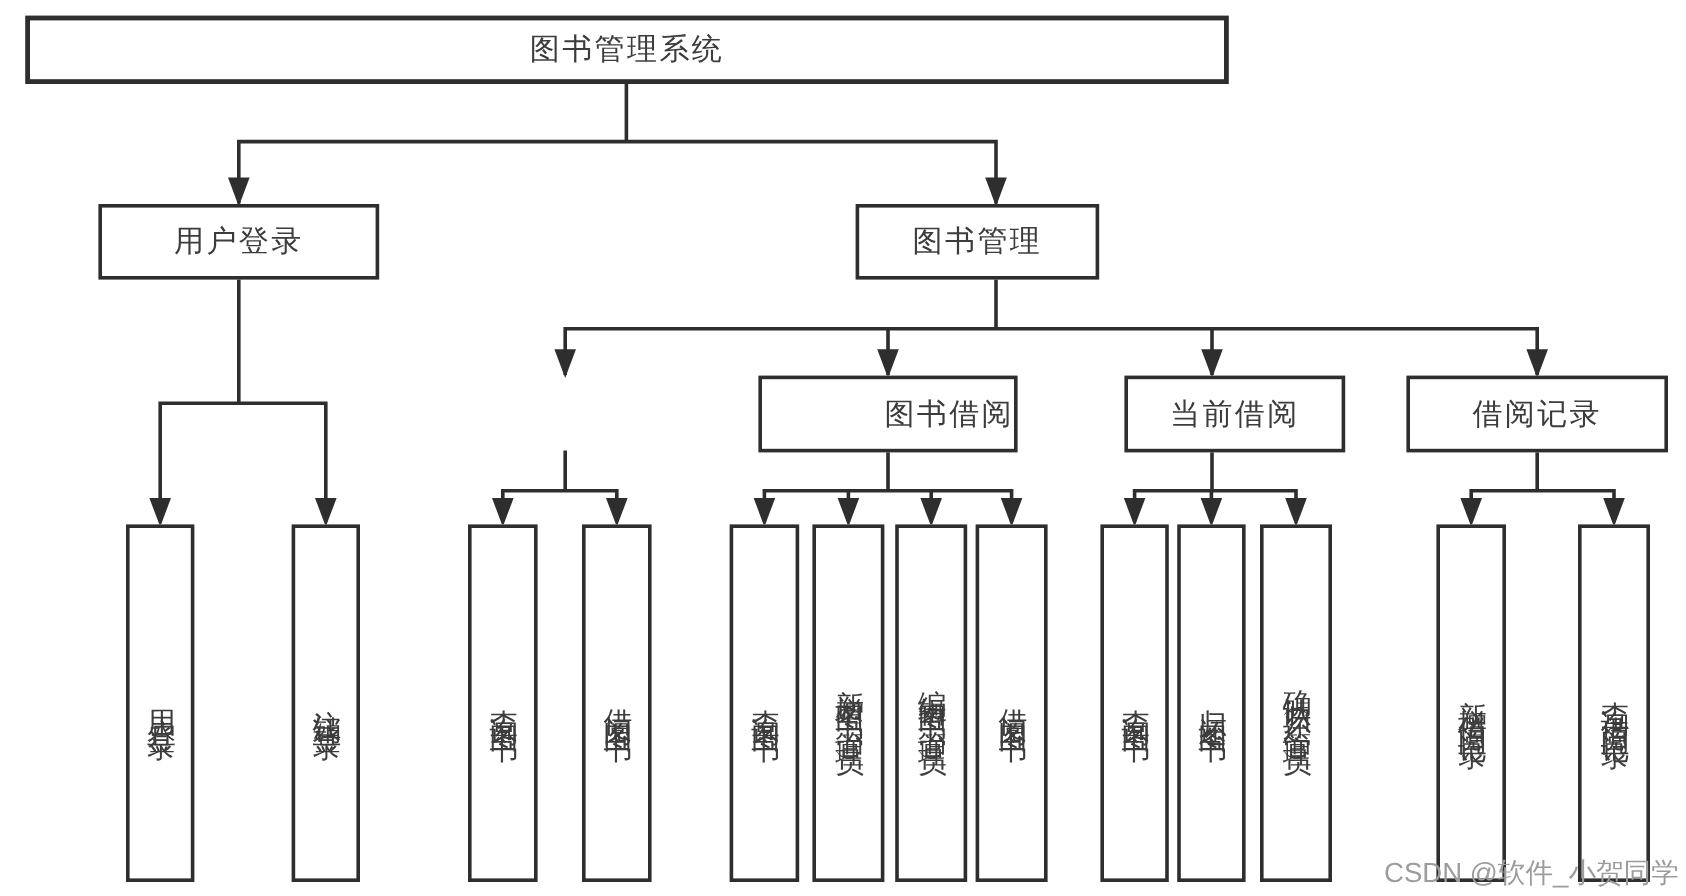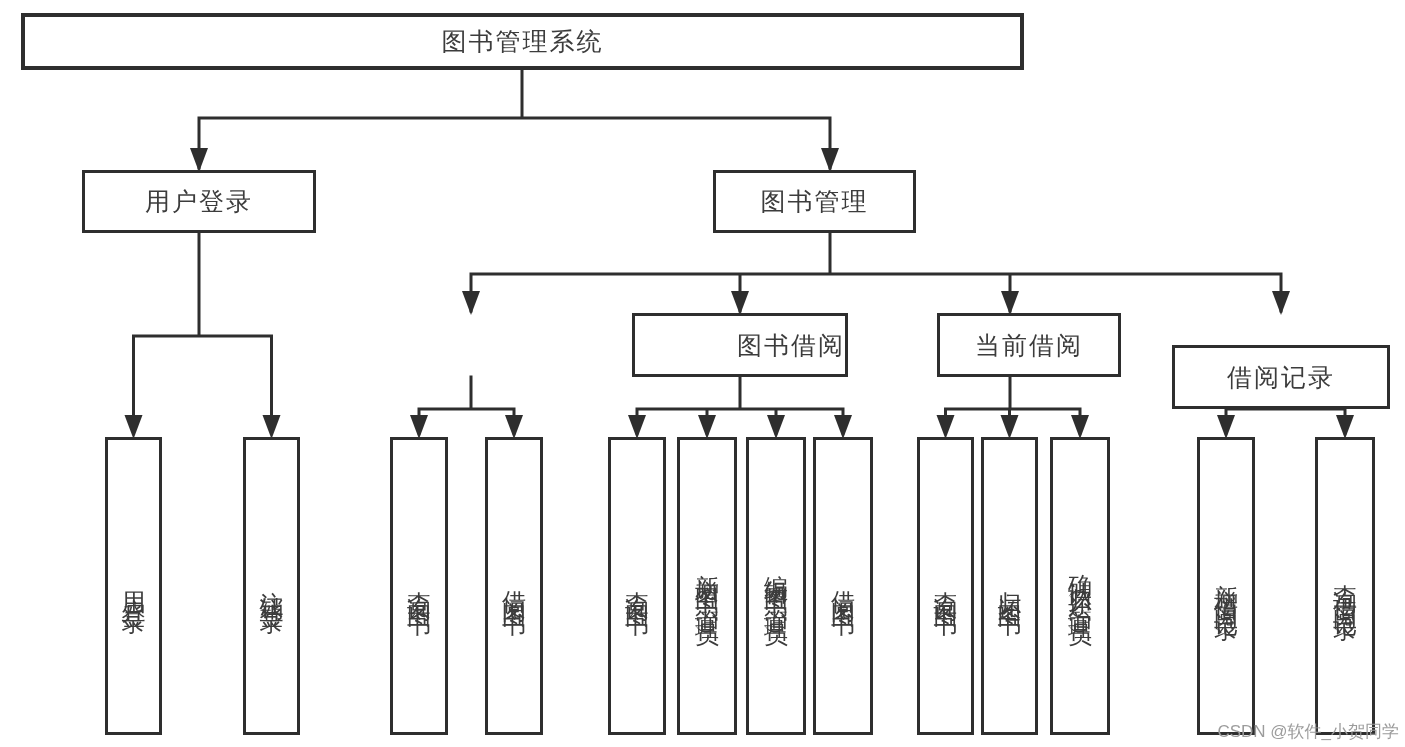--- a/index.html
+++ b/index.html
@@ -49,21 +49,21 @@
     writing-mode: vertical-rl;
     text-orientation: mixed;
     font-size: 24px;
     letter-spacing: 7px;
     line-height: 1;
   }
   .watermark {
     position: absolute;
     right: 6px;
     bottom: 4px;
-    font-size: 17px;
+    font-size: 23px;
     color: var(--c-watermark, #9c9c9c);
     z-index: 5;
     white-space: nowrap;
   }
 </style>
 </head>
 <body>
 
 <div class="canvas">
 
@@ -113,21 +113,21 @@
   <div class="box h" style="left:713px; top:170px; width:203px; height:63px;">
     <span>图书管理</span>
   </div>
 
   <div class="box h" style="left:632px; top:313px; width:216px; height:64px;justify-content:flex-end;">
     <span>图书借阅</span>
   </div>
   <div class="box h" style="left:902px; top:313px; width:184px; height:64px;margin-left:35px;">
     <span>当前借阅</span>
   </div>
-  <div class="box h" style="left:1172px; top:313px; width:218px; height:64px;margin-top:32px;">
+  <div class="box h" style="left:1172px; top:313px; width:218px; height:64px;">
     <span>借阅记录</span>
   </div>
 
   <div class="box v" style="left:105px; top:437px; width:57px; height:298px;">
     <span>用户登录</span>
   </div>
   <div class="box v" style="left:243px; top:437px; width:57px; height:298px;">
     <span>注销登录</span>
   </div>
 

